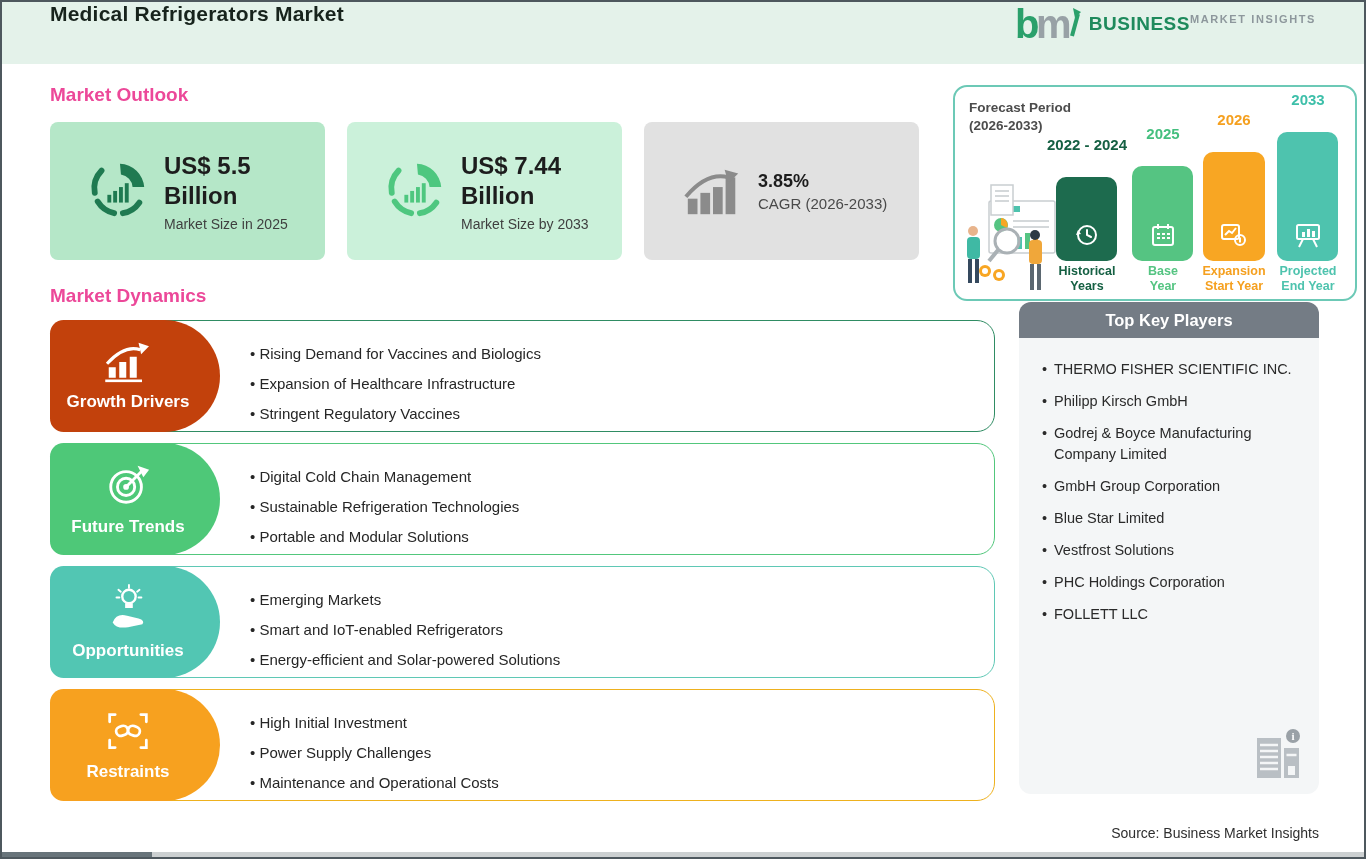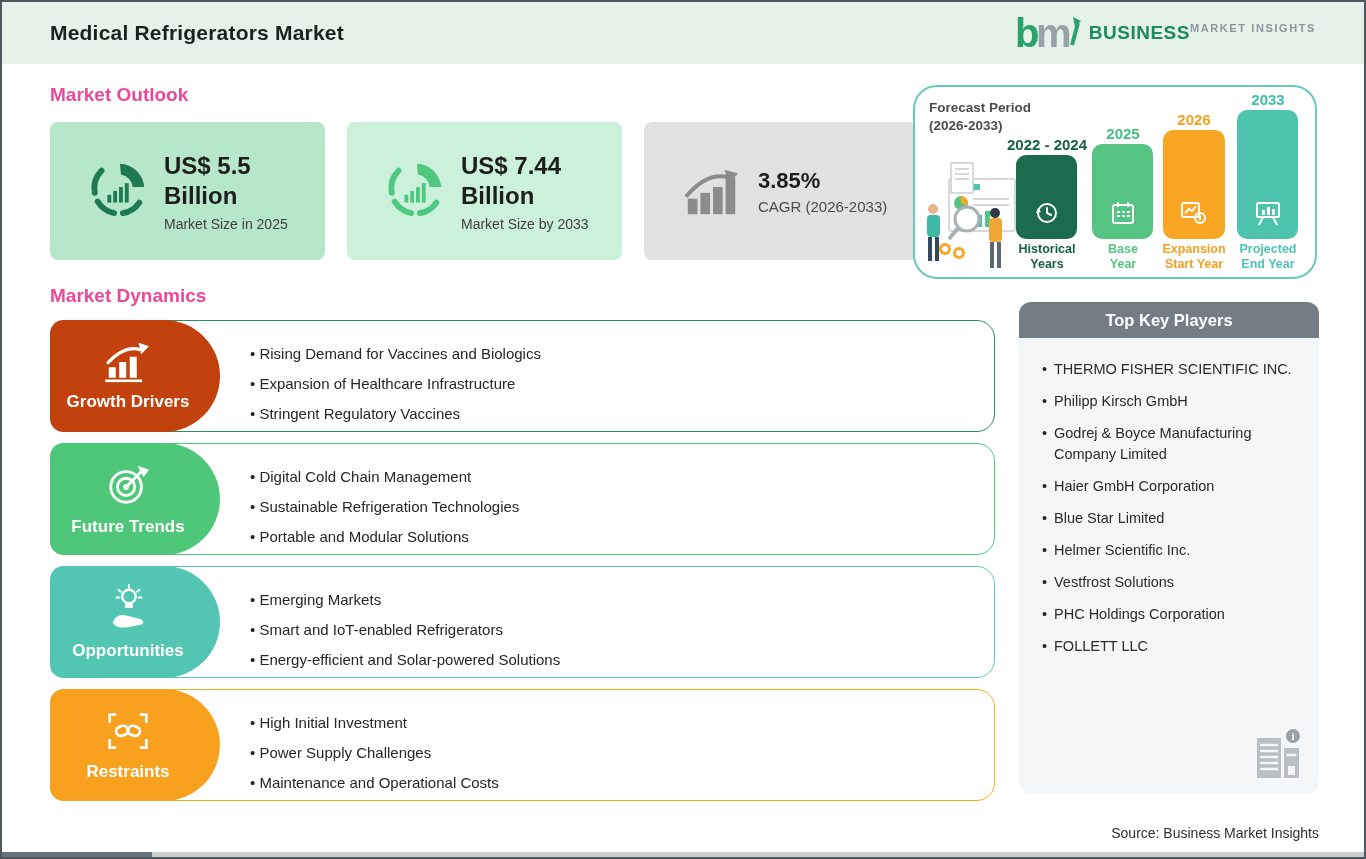--- a/index.html
+++ b/index.html
@@ -3,21 +3,21 @@
 <meta charset="utf-8">
 <style>
   * { margin:0; padding:0; box-sizing:border-box; }
   html,body { width:1366px; height:859px; }
   body { font-family:"Liberation Sans", sans-serif; background:#fff; }
   .page { position:relative; width:1366px; height:859px; background:#fff;
           border:2px solid #4e585e; overflow:hidden; }
 
   
   .header { position:absolute; left:0; top:0; width:100%; height:62px;
-            background:#e4f2ea; display:flex; align-items:center;
+            background:#e4f2ea; display:flex; align-items:flex-start;
             justify-content:space-between; padding:0 48px; }
   .page-title { font-size:21px; font-weight:bold; color:#17231c; letter-spacing:.2px; }
   .logo { display:flex; align-items:center; gap:8px; }
   .logo-text-col { display:flex; flex-direction:row; line-height:1.05; }
   .logo-line1 { color:#1e8a5c; font-weight:bold; font-size:19px; letter-spacing:.5px; }
   .logo-line2 { color:#8d979c; font-weight:bold; font-size:11px; letter-spacing:1.6px; }
 
   
   .sec-heading { position:absolute; left:48px; font-size:19px; font-weight:bold; color:#ec4899; }
   .h-outlook { top:82px; }
@@ -27,26 +27,26 @@
   .cards { position:absolute; left:48px; top:120px; display:flex; gap:22px; }
   .card { width:275px; height:138px; border-radius:8px; display:flex;
           align-items:center; padding-left:38px; }
   .card1 { background:#b5e7c8; }
   .card2 { background:#cbf1da; }
   .card3 { background:#e1e1e1; }
   .card .icon-wrap { width:62px; flex:0 0 62px; }
   .card .txt { margin-left:14px; }
   .card-value { font-size:24px; font-weight:bold; color:#1d1d1d; line-height:1.25; }
   .card-label { font-size:14px; color:#3f3f3f; margin-top:5px; }
-  .card3 .card-value { font-size:22px; }
+  .card3 .card-value { font-size:18px; }
   .card3 .card-label { font-size:15px; color:#4a4a4a; margin-top:3px; }
 
   
-  .forecast { position:absolute; left:911px; top:83px; width:404px; height:194px;
-              background:#fff; border:2px solid #6cc9b6; border-radius:24px; }
+  .forecast { position:absolute; left:951px; top:83px; width:404px; height:216px;
+              background:#fff; border:2px solid #6cc9b6; border-radius:14px; }
   .fc-title { position:absolute; left:14px; top:12px; font-size:13.5px; font-weight:bold;
               color:#4c4c4c; line-height:1.35; }
   .fbar { position:absolute; border-radius:10px; display:flex; align-items:flex-end;
           justify-content:center; padding-bottom:13px; }
   .fbar1 { left:101px; width:61px; height:84px;  bottom:38px; background:#1d6b4e; }
   .fbar2 { left:177px; width:61px; height:95px;  bottom:38px; background:#55c482; }
   .fbar3 { left:248px; width:62px; height:109px; bottom:38px; background:#f8a623; }
   .fbar4 { left:322px; width:61px; height:129px; bottom:38px; background:#4ec3ae; }
   .fyear { position:absolute; width:130px; text-align:center; font-weight:bold;
            font-size:15px; white-space:nowrap; }
@@ -383,23 +383,22 @@
     </ul>
   </div>
 
   <div class="sidebar">
     <div class="sb-header">Top Key Players</div>
     <div class="sb-body">
       <ul class="sb-list">
         <li>THERMO FISHER SCIENTIFIC INC.</li>
         <li>Philipp Kirsch GmbH</li>
         <li>Godrej &amp; Boyce Manufacturing Company Limited</li>
-        <li>Haier GmbH Corporation</li>
+        <li>GmbH Group Corporation</li>
         <li>Blue Star Limited</li>
-        <li>Helmer Scientific Inc.</li>
         <li>Vestfrost Solutions</li>
         <li>PHC Holdings Corporation</li>
         <li>FOLLETT LLC</li>
       </ul>
       <svg class="sb-building" width="46" height="52" viewBox="0 0 46 52">
         <rect x="2" y="10" width="24" height="40" fill="#b9bfc4"></rect>
         <g stroke="#f4f6f7" stroke-width="2.5">
           <line x1="5" y1="17" x2="23" y2="17"></line>
             <line x1="5" y1="23" x2="23" y2="23"></line>
           <line x1="5" y1="29" x2="23" y2="29"></line>

